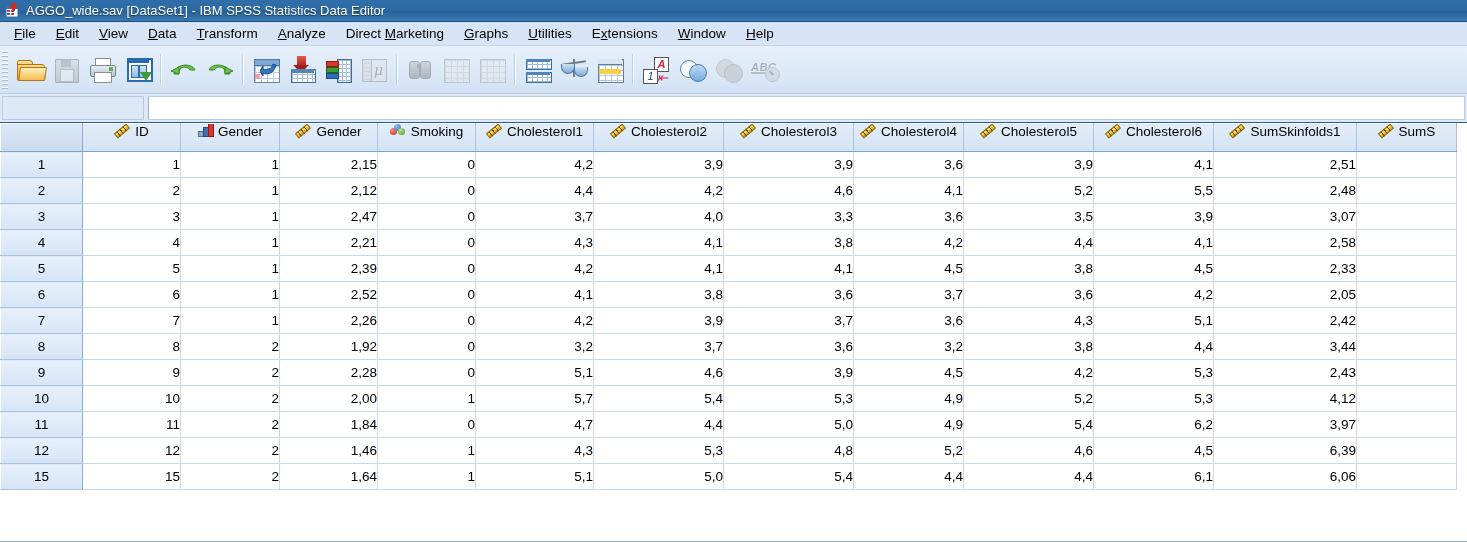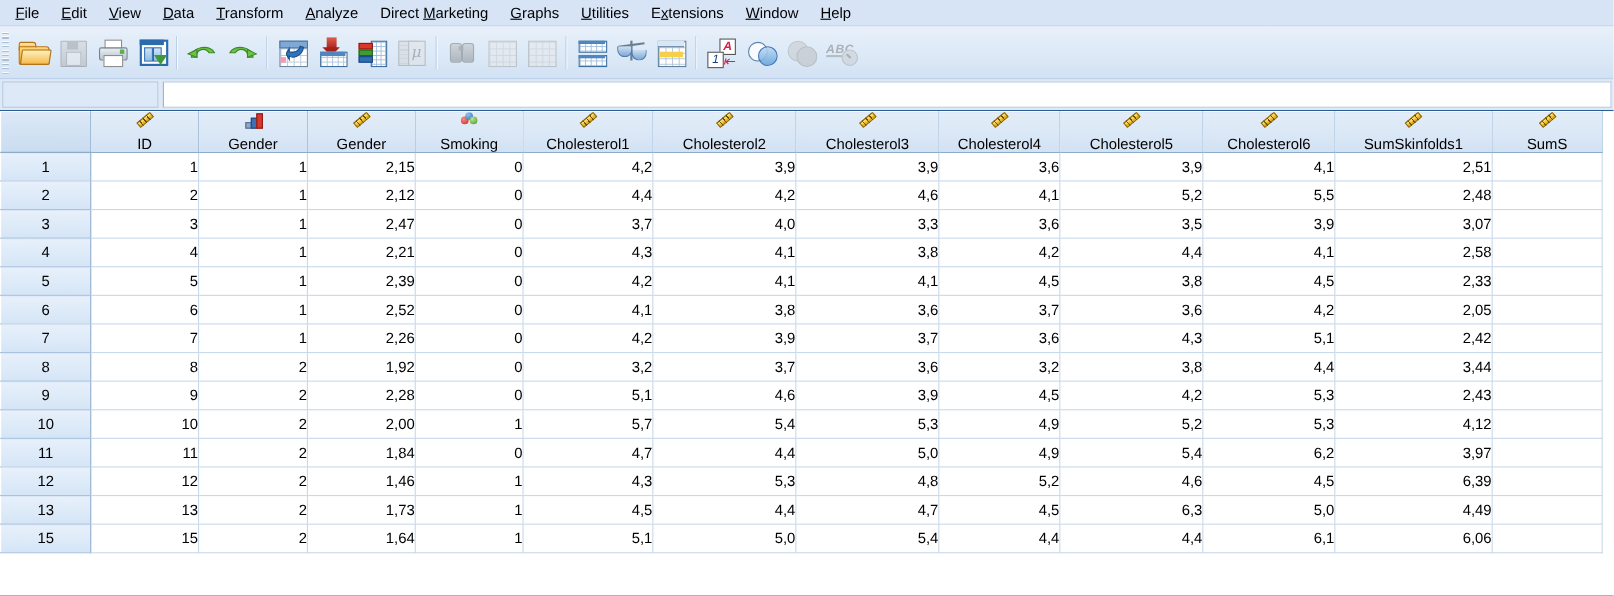--- a/index.html
+++ b/index.html
@@ -150,25 +150,24 @@
     position: relative;
   }
   thead th.corner {
     background: linear-gradient(to bottom, #dbe8f7 0%, #cadcf0 100%);
     border: 1px solid #ffffff;
     border-right: 1px solid #8aaccb;
     border-bottom: 1px solid #7fa3c6;
     height: 28px;
   }
   .colhead-inner {
-    display: flex; align-items: center; justify-content: center;
+    display: flex; justify-content: center;
     gap: 5px;
     height: 100%;
     padding: 0 4px;
-    flex-direction: column;
   }
   
   td.rowhead {
     background: linear-gradient(to bottom, #e7f0fb 0%, #d5e5f6 100%);
     border: 1px solid #ffffff;
     border-right: 1px solid #8aaccb;
     border-bottom: 1px solid #a9c3de;
     text-align: center;
     color: #000;
   }
@@ -307,20 +306,35 @@
   .ti-abc .ck::after { content:""; position:absolute; left:3px; top:4px; width:5px; height:2px; background:#6d6d6d; transform: rotate(45deg);}
 
   
   .bottom-edge { position:absolute; left:0; bottom:0; width:1467px; height:1px; background:#8fb0d0; }
 </style>
 </head>
 <body>
 
 <div class="app">
 
+  <div class="titlebar">
+    <div class="title-icon">
+      <svg width="16" height="16" viewBox="0 0 16 16">
+        <rect x="2" y="3" width="12" height="11" fill="#ffffff" stroke="#3b6ea5"></rect>
+        <rect x="2" y="3" width="12" height="3" fill="#3b6ea5"></rect>
+        <rect x="3" y="7" width="3" height="2" fill="#d63a2f"></rect>
+        <rect x="7" y="7" width="3" height="2" fill="#3b6ea5"></rect>
+        <rect x="3" y="10" width="3" height="2" fill="#3b6ea5"></rect>
+        <rect x="7" y="10" width="3" height="2" fill="#d63a2f"></rect>
+        <rect x="8" y="0" width="3" height="8" fill="#d42a1f"></rect>
+        <rect x="6" y="2" width="7" height="3" fill="#d42a1f"></rect>
+      </svg>
+    </div>
+    <span class="title-text">AGGO_wide.sav [DataSet1] - IBM SPSS Statistics Data Editor</span>
+  </div>
 
   <div class="menubar">
     <div class="menu-item"><u>F</u><span>ile</span></div>
     <div class="menu-item"><u>E</u>dit</div>
     <div class="menu-item"><u>V</u>iew</div>
     <div class="menu-item"><u>D</u>ata</div>
     <div class="menu-item"><u>T</u>ransform</div>
     <div class="menu-item"><u>A</u>nalyze</div>
     <div class="menu-item">Direct <u>M</u>arketing</div>
     <div class="menu-item"><u>G</u>raphs</div>
@@ -778,35 +792,20 @@
             <td class="cell">4,3</td>
             <td class="cell">5,3</td>
             <td class="cell">4,8</td>
             <td class="cell">5,2</td>
             <td class="cell">4,6</td>
             <td class="cell">4,5</td>
             <td class="cell">6,39</td>
             <td class="cell"></td>
           </tr>
           <tr>
-            <td class="rowhead">13</td>
-            <td class="cell">13</td>
-            <td class="cell">2</td>
-            <td class="cell">1,73</td>
-            <td class="cell">1</td>
-            <td class="cell">4,5</td>
-            <td class="cell">4,4</td>
-            <td class="cell">4,7</td>
-            <td class="cell">4,5</td>
-            <td class="cell">6,3</td>
-            <td class="cell">5,0</td>
-            <td class="cell">4,49</td>
-            <td class="cell"></td>
-          </tr>
-          <tr>
             <td class="rowhead">15</td>
             <td class="cell">15</td>
             <td class="cell">2</td>
             <td class="cell">1,64</td>
             <td class="cell">1</td>
             <td class="cell">5,1</td>
             <td class="cell">5,0</td>
             <td class="cell">5,4</td>
             <td class="cell">4,4</td>
             <td class="cell">4,4</td>

